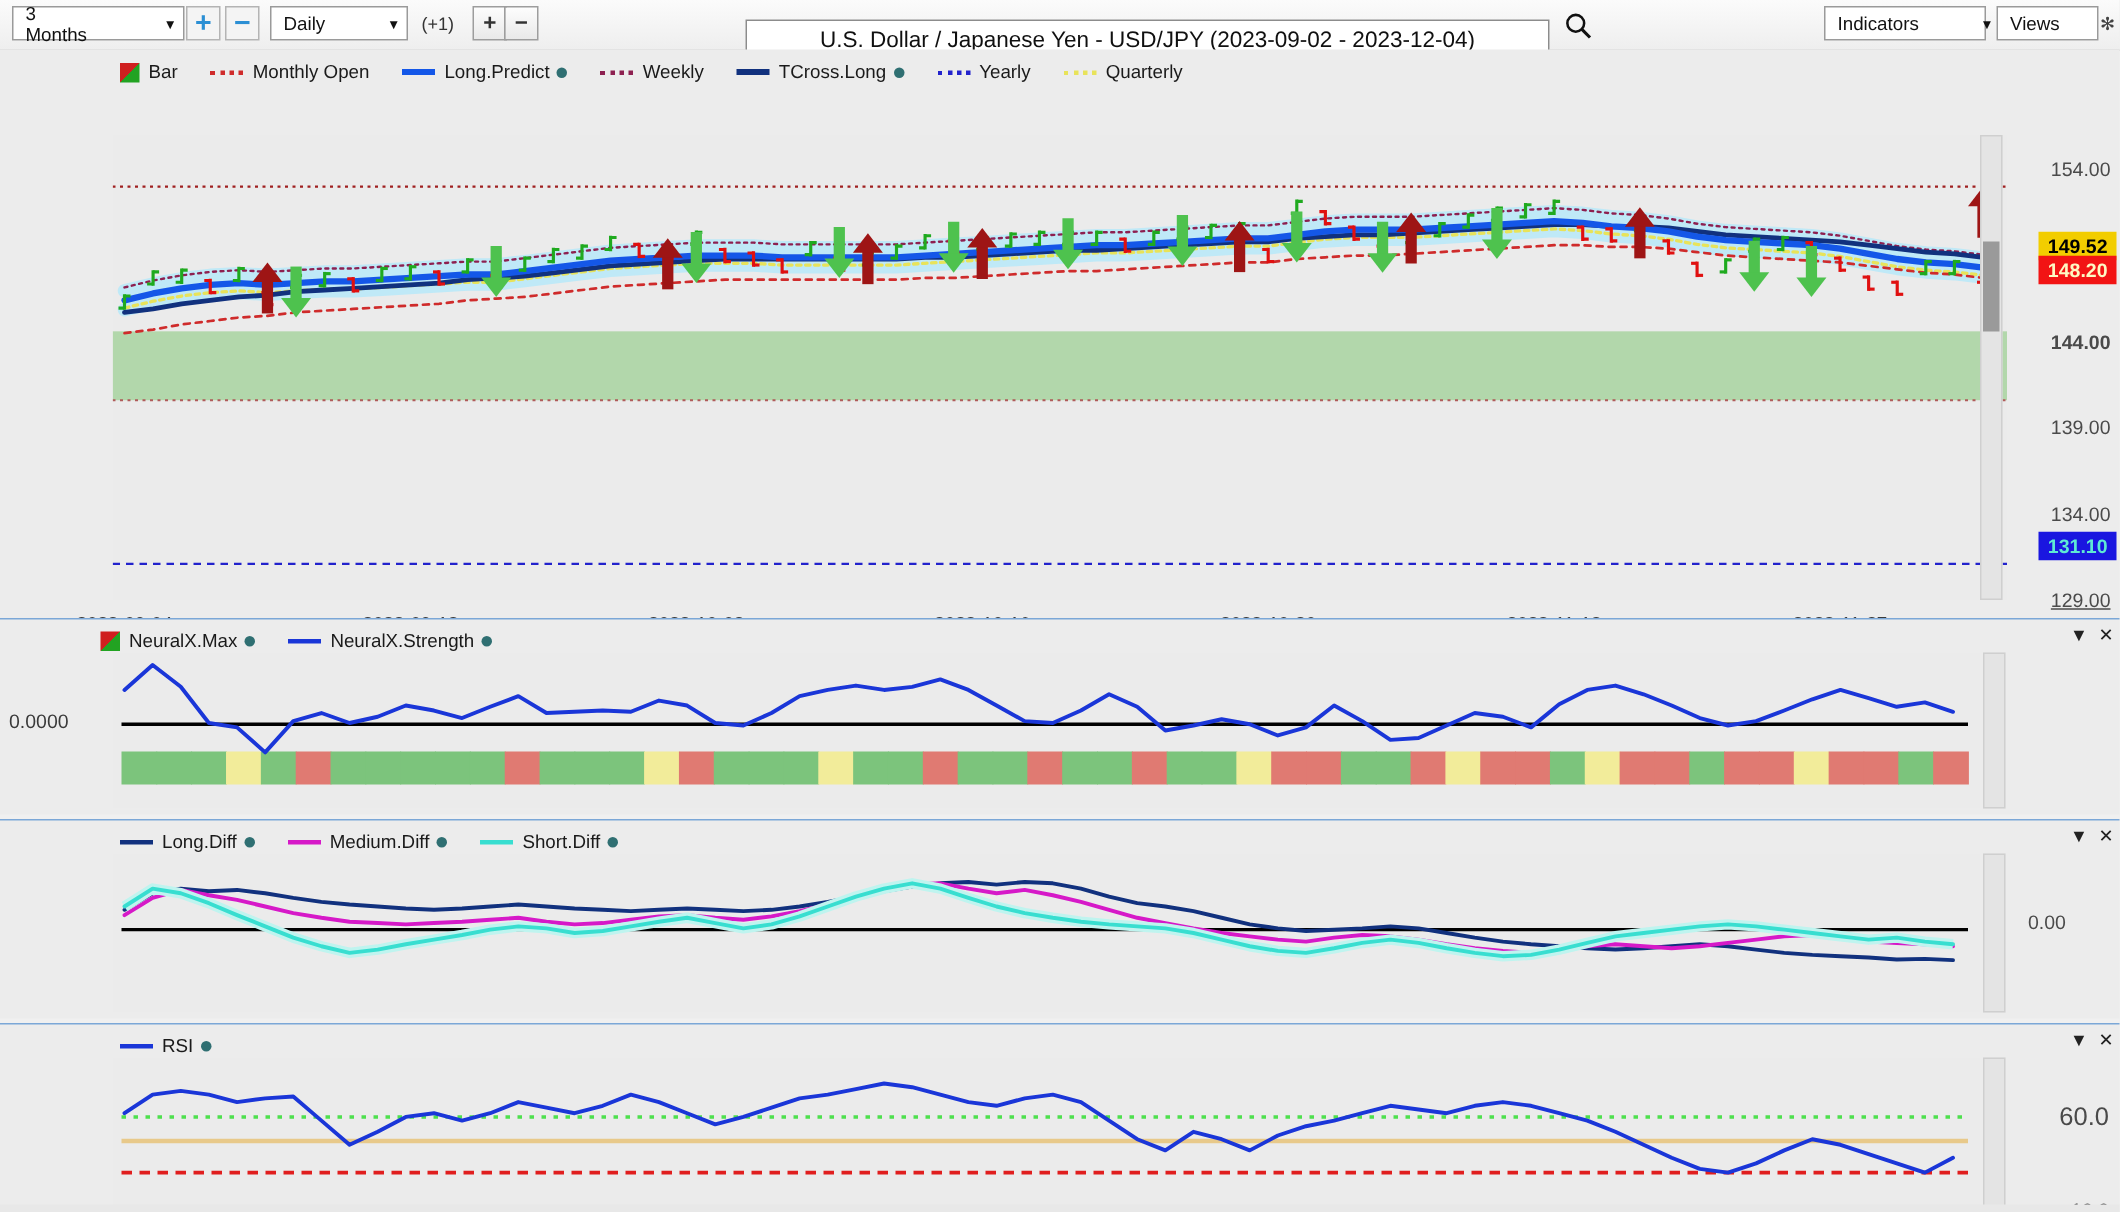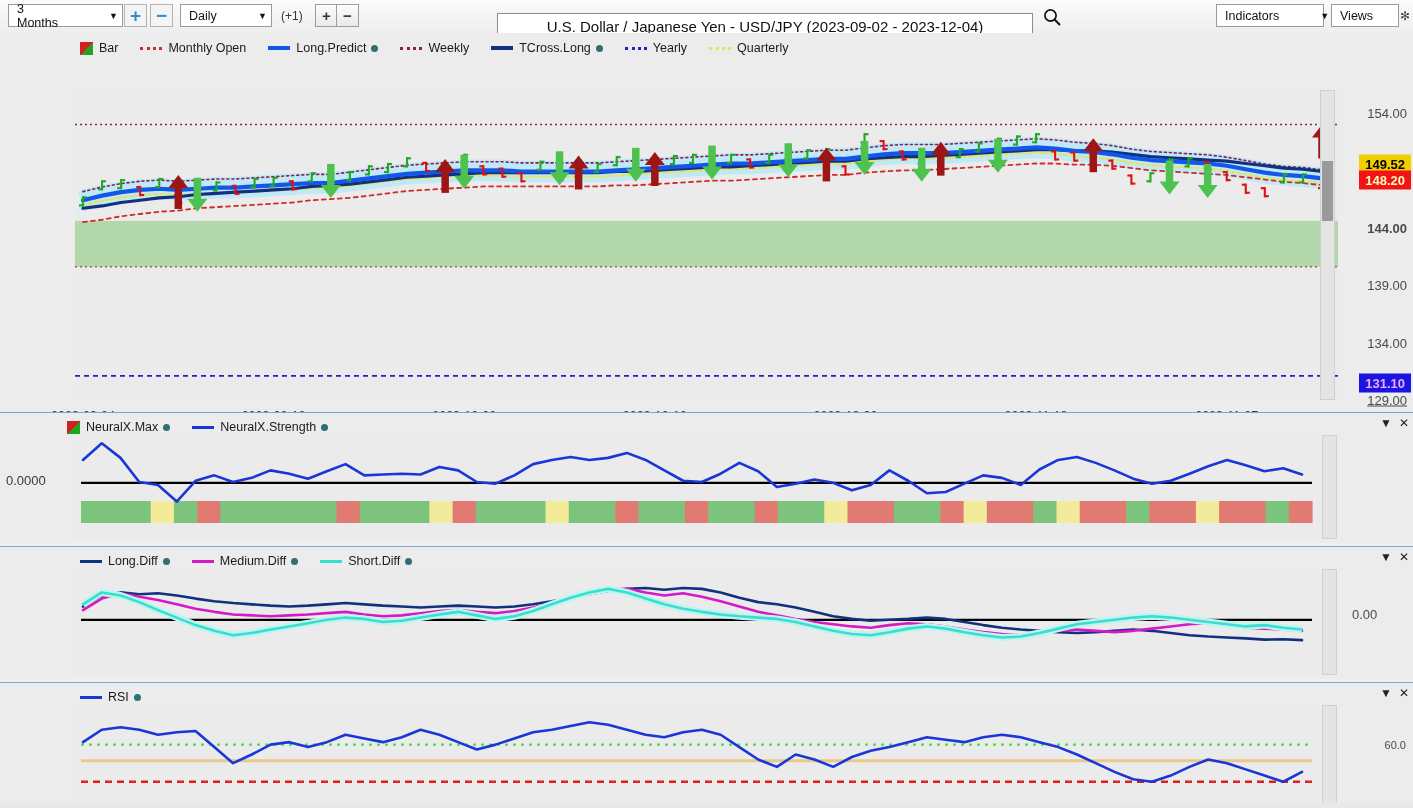--- a/index.html
+++ b/index.html
@@ -439,21 +439,21 @@
   </div>
 
   <div class="yaxis" id="main-yaxis" style="left:1338px;top:57px;width:75px;height:310px;">
       <div class="ylab" style="top: 22.963px;">154.00</div>
       <div class="ylab" style="top: 137.778px; font-weight: bold;">144.00</div>
       <div class="ylab" style="top: 195.185px;">139.00</div>
       <div class="ylab" style="top: 252.593px;">134.00</div>
       <div class="ylab" style="top: 310px; text-decoration: underline;">129.00</div>
       <div class="ylab tag" style="top: 74.4px; background: rgb(242, 205, 0); color: rgb(0, 0, 0);">149.52</div>
       <div class="ylab tag" style="top: 89.5556px; background: rgb(242, 20, 20); color: #fef9c3;">148.20</div>
-      <div class="ylab tag" style="top: 293px; background: rgb(26, 22, 224); color: #f0abfc; margin-left: 36px;">131.10</div>
+      <div class="ylab tag" style="top: 274px; background: rgb(26, 22, 224); color: #5eead4; margin-left: 36px;">131.10</div>
     </div>
 
   <div class="xaxis" id="main-xaxis" style="left:75px;top:372px;width:1263px;">
       <div class="xlab" style="left: 8px; top: 4px;">2023-09-04</div>
       <div class="xlab" style="left: 198.615px; top: 4px;">2023-09-18</div>
       <div class="xlab" style="left: 389.231px; top: 4px;">2023-10-02</div>
       <div class="xlab" style="left: 579.846px; top: 4px;">2023-10-16</div>
       <div class="xlab" style="left: 770.462px; top: 4px;">2023-10-30</div>
       <div class="xlab" style="left: 961.077px; top: 4px;">2023-11-13</div>
       <div class="xlab" style="left: 1151.69px; top: 4px;">2023-11-27</div>
@@ -590,18 +590,18 @@
   <div class="plot" style="left:75px;top:22px;width:1245px;height:104px;">
     <svg id="rsi-svg" width="1245" height="104" viewBox="0 0 1245 104">
         <line x1="6" y1="39.61904761904762" x2="1237" y2="39.61904761904762" stroke="#4ee04e" stroke-width="2.4" stroke-dasharray="3 5"></line>
         <line x1="6" y1="76.76190476190476" x2="1237" y2="76.76190476190476" stroke="#e01e1e" stroke-width="2.4" stroke-dasharray="7 5"></line>
         <line x1="6" y1="55.714285714285715" x2="1237" y2="55.714285714285715" stroke="#e8c98a" stroke-width="3"></line>
         <path d="M8 37.14285714285714L26.753846153846155 24.76190476190476L45.50769230769231 22.285714285714292L64.26153846153846 24.76190476190476L83.01538461538462 29.714285714285708L101.76923076923077 27.23809523809524L120.52307692307693 26L139.27692307692308 42.095238095238095L158.03076923076924 58.19047619047619L176.7846153846154 49.52380952380952L195.53846153846155 39.61904761904762L214.2923076923077 37.14285714285714L233.04615384615386 42.095238095238095L251.8 37.14285714285714L270.55384615384617 29.714285714285708L289.3076923076923 33.42857142857143L308.0615384615385 37.14285714285714L326.81538461538463 32.19047619047619L345.5692307692308 24.76190476190476L364.32307692307694 29.714285714285708L383.0769230769231 37.14285714285714L401.83076923076925 44.57142857142858L420.5846153846154 39.61904761904762L439.33846153846156 33.42857142857143L458.0923076923077 27.23809523809524L476.84615384615387 24.76190476190476L495.6 21.047619047619037L514.3538461538462 17.33333333333333L533.1076923076923 19.80952380952381L551.8615384615384 24.76190476190476L570.6153846153846 29.714285714285708L589.3692307692307 32.19047619047619L608.123076923077 27.23809523809524L626.876923076923 24.76190476190476L645.6307692307693 29.714285714285708L664.3846153846154 42.095238095238095L683.1384615384616 54.47619047619048L701.8923076923077 61.904761904761905L720.6461538461539 49.52380952380952L739.4 54.47619047619048L758.1538461538462 61.904761904761905L776.9076923076923 52L795.6615384615385 45.80952380952381L814.4153846153846 42.095238095238095L833.1692307692308 37.14285714285714L851.9230769230769 32.19047619047619L870.6769230769231 34.66666666666667L889.4307692307692 37.14285714285714L908.1846153846154 32.19047619047619L926.9384615384615 29.714285714285708L945.6923076923077 32.19047619047619L964.4461538461538 37.14285714285714L983.2 42.095238095238095L1001.9538461538461 49.52380952380952L1020.7076923076924 58.19047619047619L1039.4615384615386 66.85714285714286L1058.2153846153847 74.28571428571429L1076.9692307692308 76.76190476190476L1095.7230769230769 70.57142857142857L1114.4769230769232 61.904761904761905L1133.2307692307693 54.47619047619048L1151.9846153846154 58.19047619047619L1170.7384615384615 64.38095238095238L1189.4923076923078 70.57142857142857L1208.246153846154 76.76190476190476L1227 66.85714285714286" fill="none" stroke="#1a36d8" stroke-width="2.6" stroke-linejoin="round" stroke-linecap="round"></path>
       </svg>
   </div>
   <div class="vscroll" style="left:1322px;top:22px;height:104px;"></div>
   <div id="rsi-yaxis" style="position:absolute;left:1340px;top:22px;width:70px;height:104px;">
-      <div class="ylab" style="top: 39.619px; right: 4px; font-size: 11px; color: rgb(74, 74, 74); text-align: center;">60.0</div>
+      <div class="ylab" style="top: 39.619px; right: 4px; font-size: 17px; color: rgb(74, 74, 74); text-align: center;">60.0</div>
       <div class="ylab" style="top: 101.524px; right: 4px; font-size: 13px; color: rgb(74, 74, 74);">10.0</div>
     </div>
 </div>
 
 <div id="statusbar"></div>
 
 </body></html>

